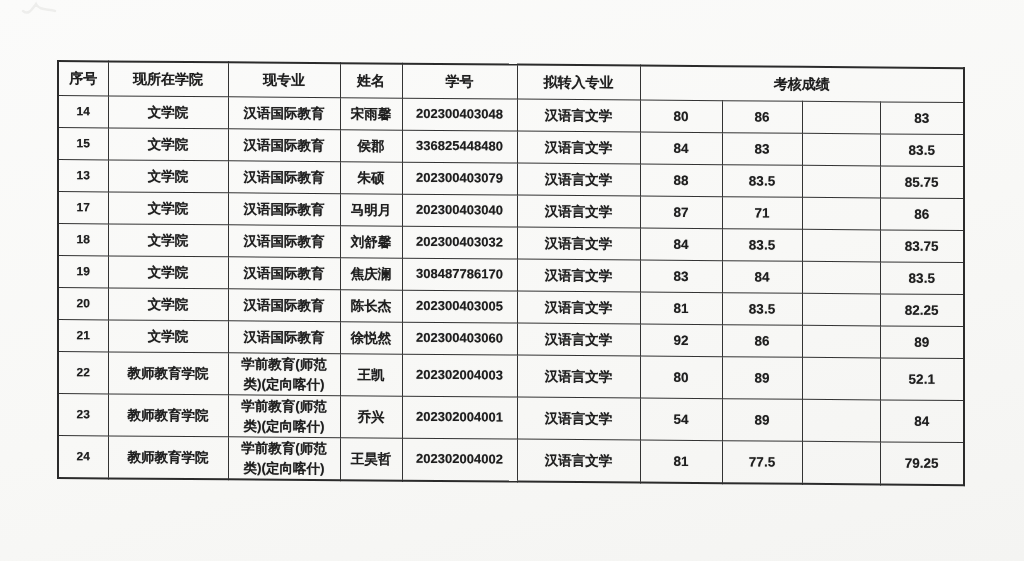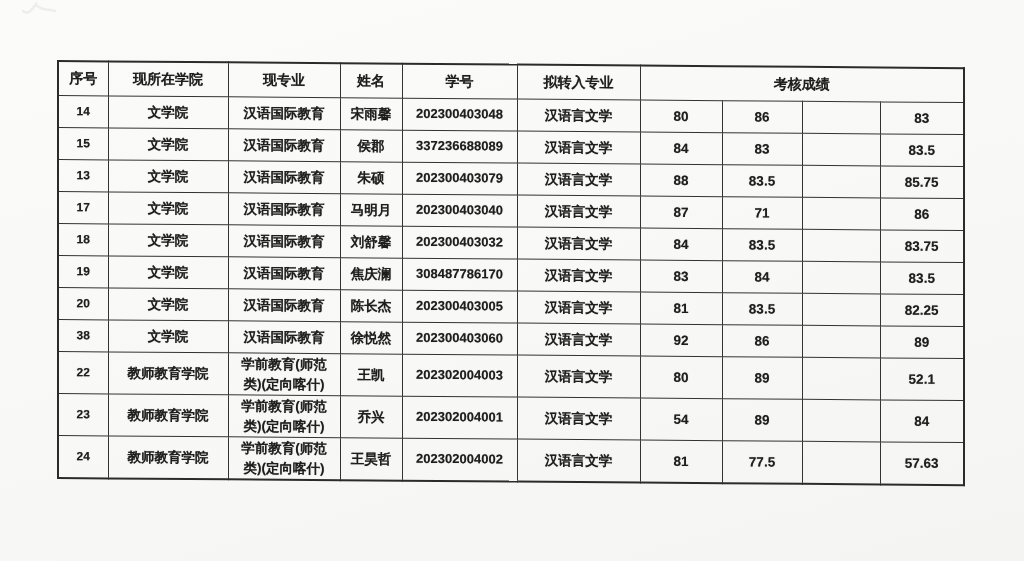--- a/index.html
+++ b/index.html
@@ -115,21 +115,21 @@
     <td class="c-score">80</td>
     <td class="c-score">86</td>
     <td class="c-score"></td>
     <td class="c-score">83</td>
   </tr>
           <tr>
     <td class="c-no">15</td>
     <td class="c-college">文学院</td>
     <td class="c-major">汉语国际教育</td>
     <td class="c-name">侯郡</td>
-    <td class="c-id">337236688089</td>
+    <td class="c-id">336825448480</td>
     <td class="c-target">汉语言文学</td>
     <td class="c-score">84</td>
     <td class="c-score">83</td>
     <td class="c-score"></td>
     <td class="c-score">83.5</td>
   </tr>
           <tr>
     <td class="c-no">13</td>
     <td class="c-college">文学院</td>
     <td class="c-major">汉语国际教育</td>
@@ -183,21 +183,21 @@
     <td class="c-major">汉语国际教育</td>
     <td class="c-name">陈长杰</td>
     <td class="c-id">202300403005</td>
     <td class="c-target">汉语言文学</td>
     <td class="c-score">81</td>
     <td class="c-score">83.5</td>
     <td class="c-score"></td>
     <td class="c-score">82.25</td>
   </tr>
           <tr>
-    <td class="c-no">38</td>
+    <td class="c-no">21</td>
     <td class="c-college">文学院</td>
     <td class="c-major">汉语国际教育</td>
     <td class="c-name">徐悦然</td>
     <td class="c-id">202300403060</td>
     <td class="c-target">汉语言文学</td>
     <td class="c-score">92</td>
     <td class="c-score">86</td>
     <td class="c-score"></td>
     <td class="c-score">89</td>
   </tr>
@@ -228,19 +228,19 @@
           <tr>
     <td class="c-no">24</td>
     <td class="c-college">教师教育学院</td>
     <td class="c-major">学前教育(师范类)(定向喀什)</td>
     <td class="c-name">王昊哲</td>
     <td class="c-id">202302004002</td>
     <td class="c-target">汉语言文学</td>
     <td class="c-score">81</td>
     <td class="c-score">77.5</td>
     <td class="c-score"></td>
-    <td class="c-score">57.63</td>
+    <td class="c-score">79.25</td>
   </tr>
         </tbody>
     </table>
   </div>
 
 </div>
 
 </body></html>

